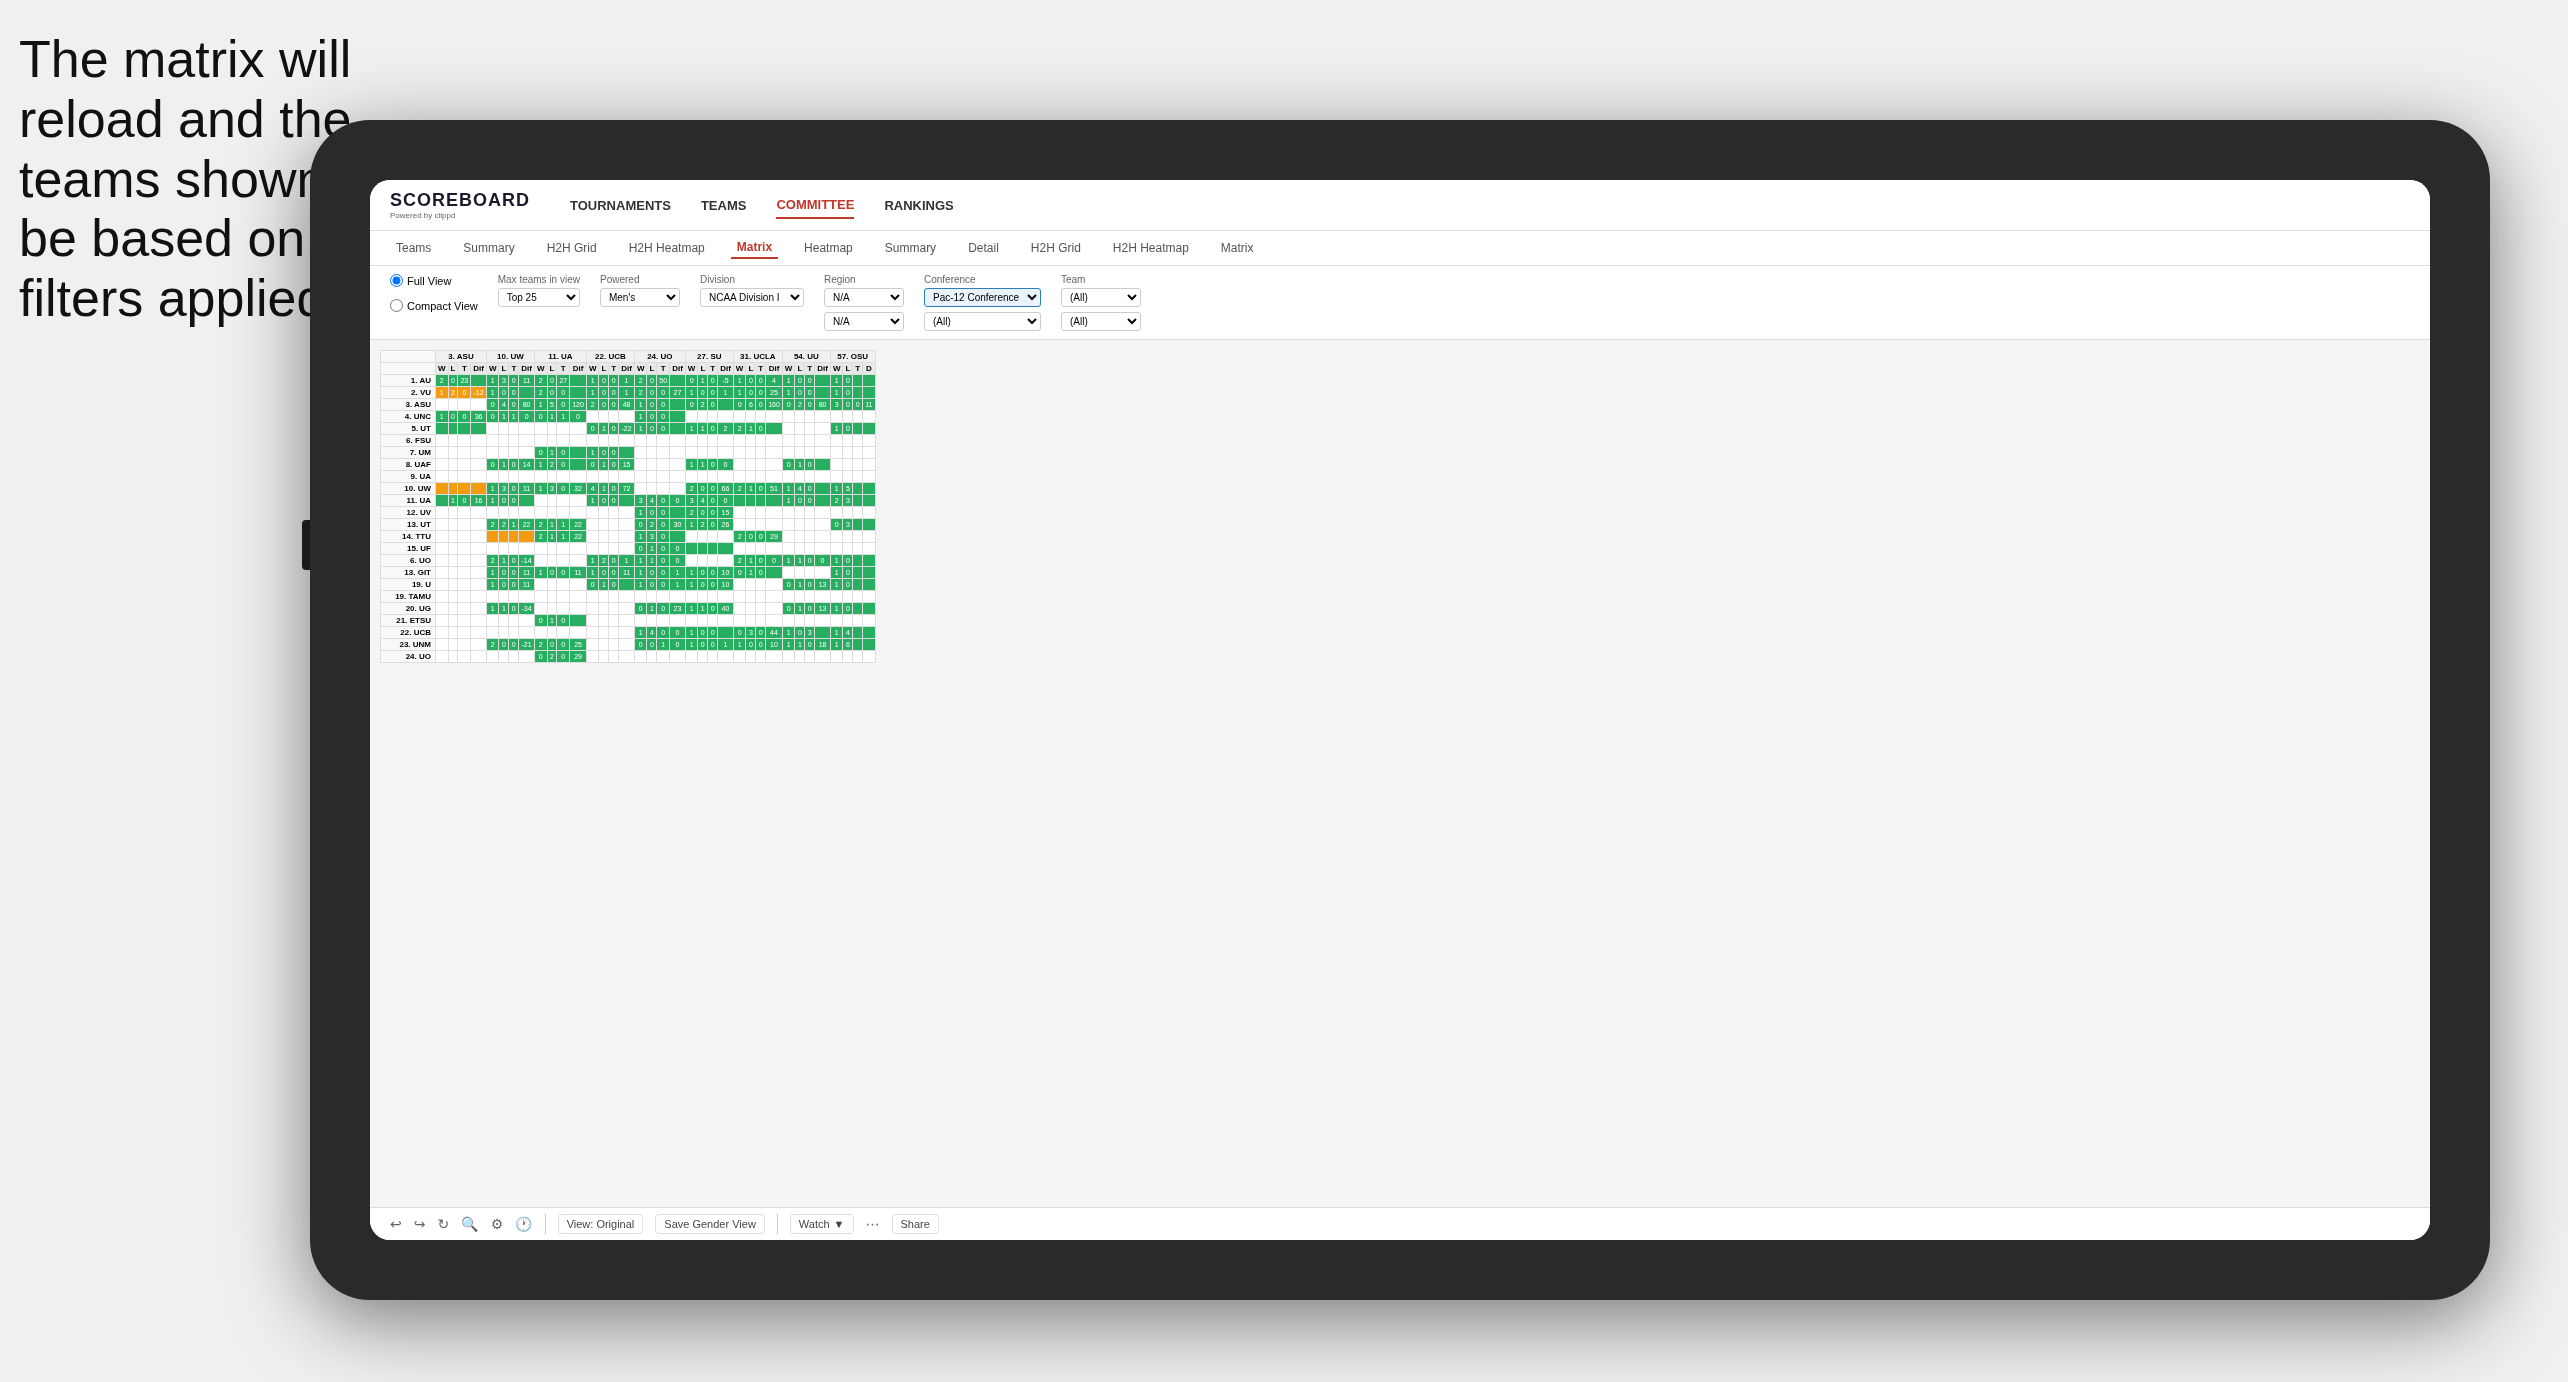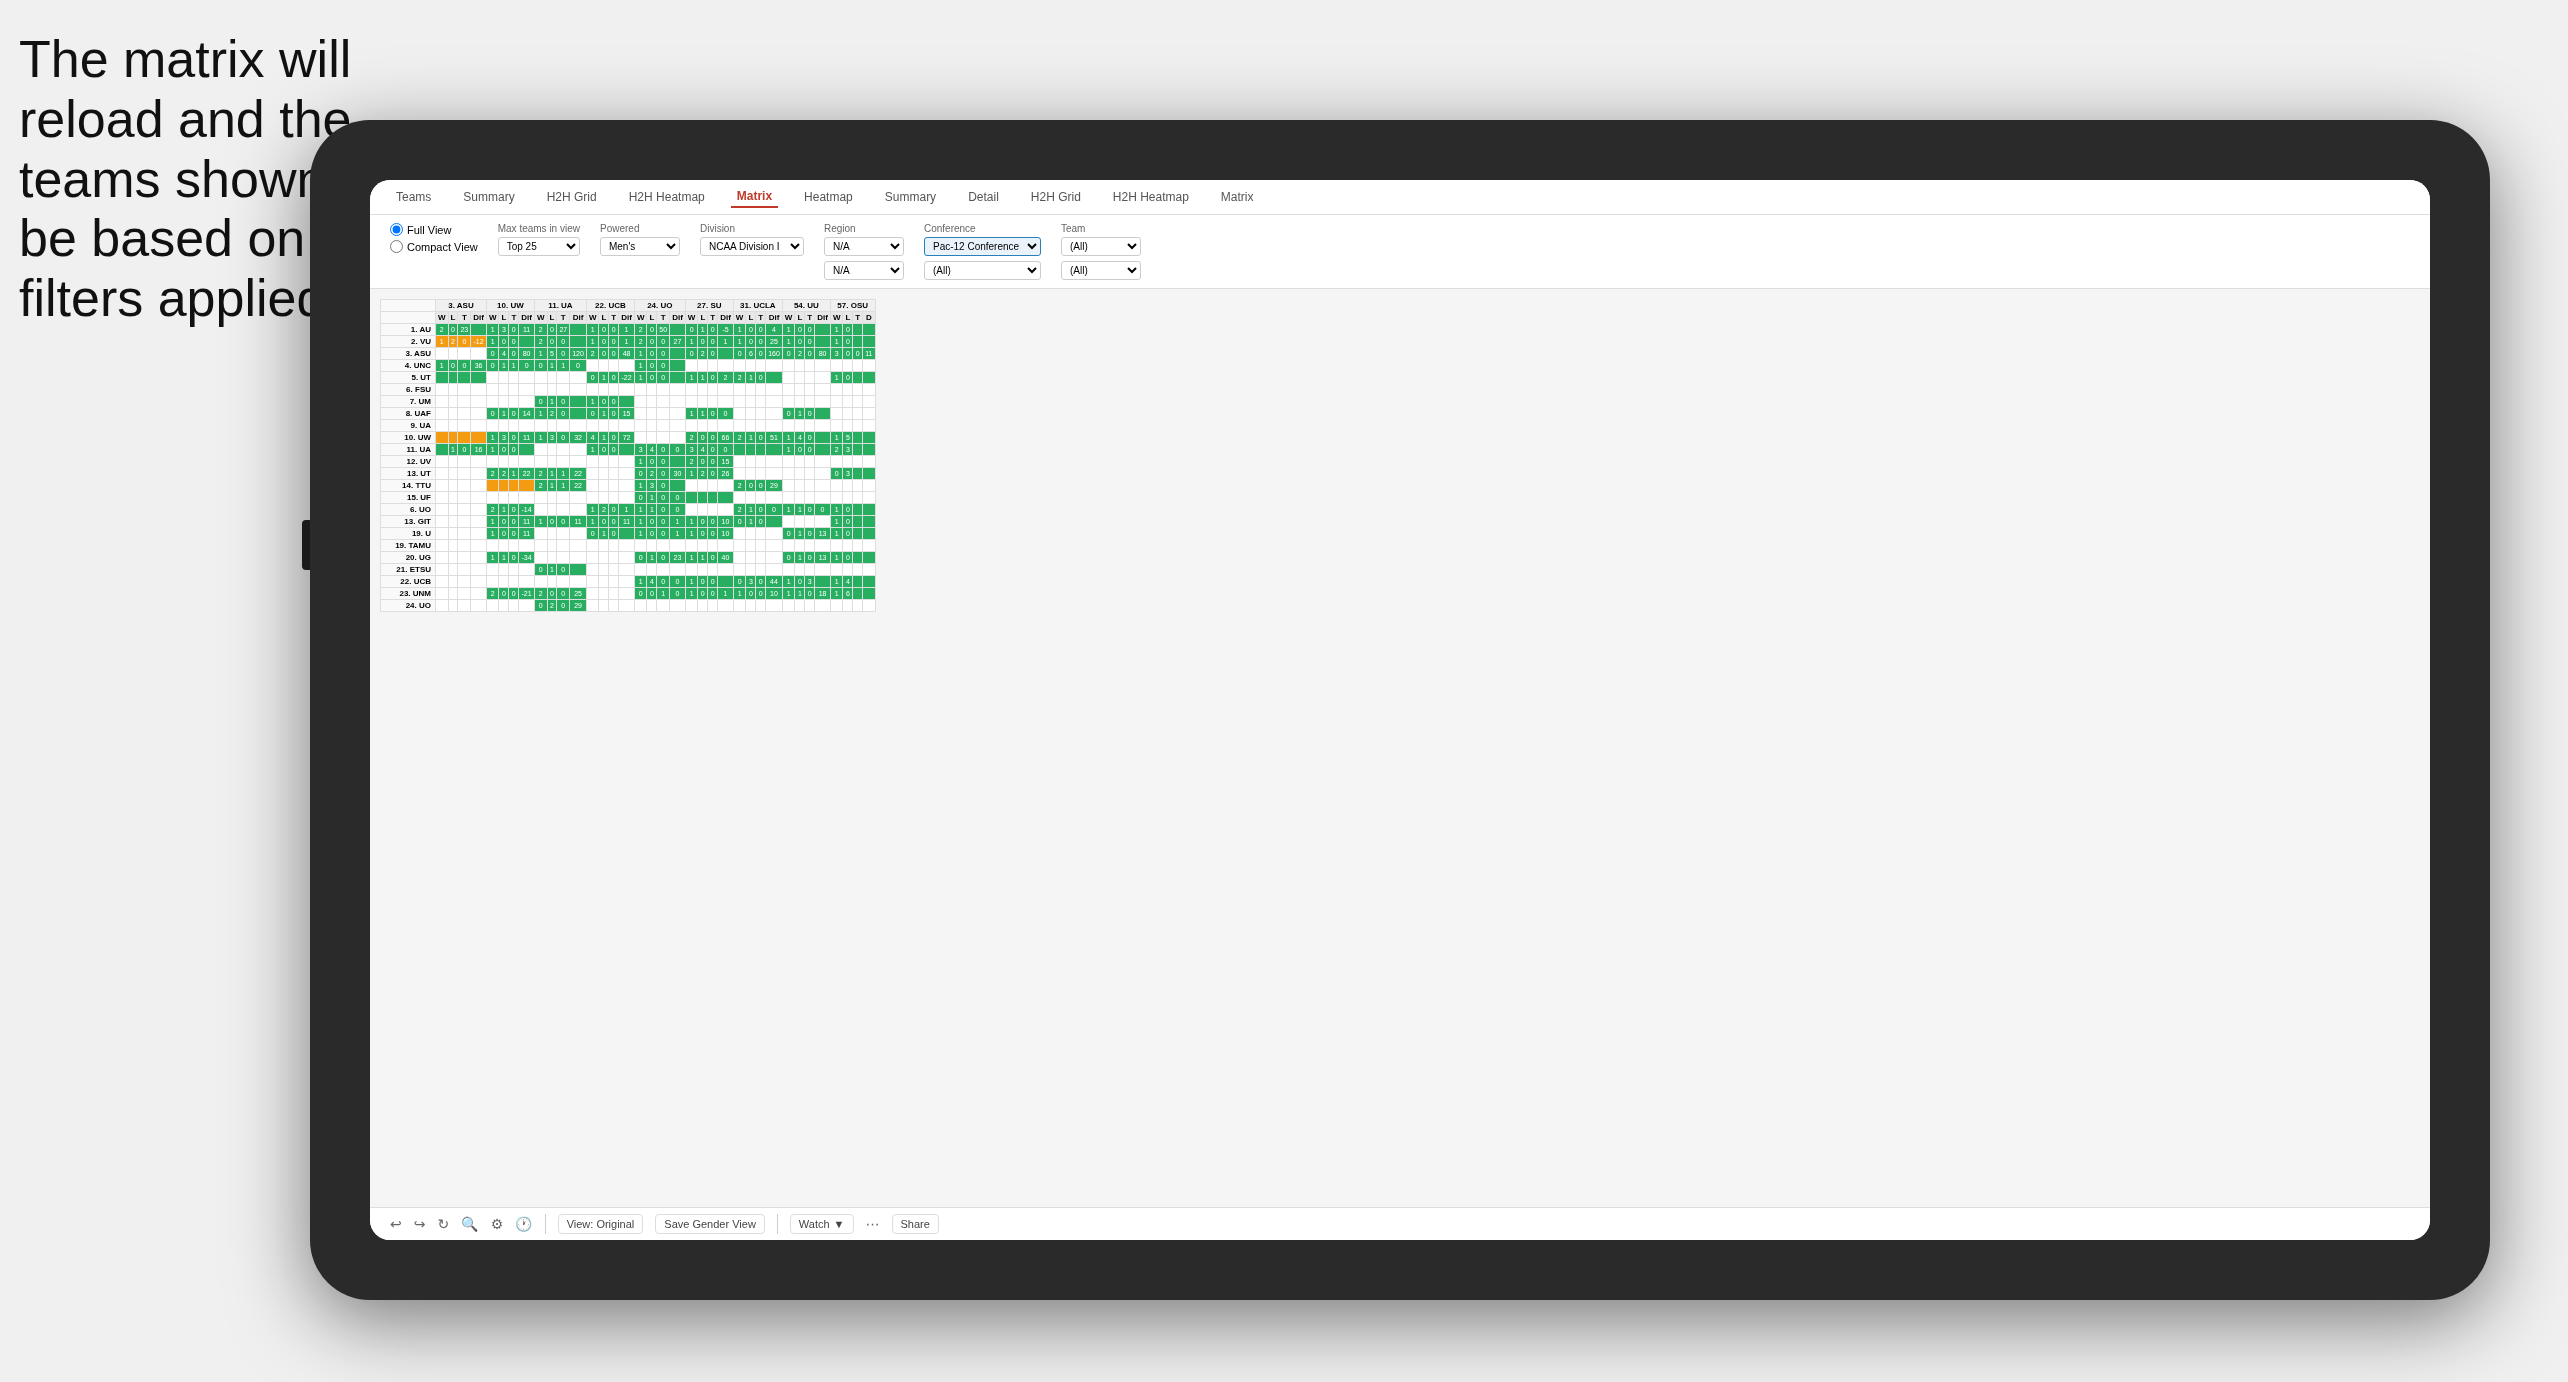--- a/index.html
+++ b/index.html
@@ -142,21 +142,21 @@
       padding: 8px 20px;
       border-bottom: 1px solid #ddd;
       background: #fff;
       flex-shrink: 0;
       gap: 20px;
     }
 
     .filter-radio-group {
       display: flex;
       flex-direction: column;
-      gap: 4px;
+      gap: 12px;
       font-size: 11px;
     }
 
     .filter-radio-item {
       display: flex;
       align-items: center;
       gap: 4px;
       font-size: 11px;
     }
 
@@ -292,20 +292,32 @@
     </defs>
     <path d="M 50 20 C 150 20, 300 100, 370 180" stroke="#e74c3c" stroke-width="3" fill="none" marker-end="url(#arrowhead)"></path>
   </svg>
 </div>
 
 <div class="tablet-frame">
   <div class="tablet-side-btn"></div>
 
   <div class="tablet-screen">
 
+    <div class="nav-bar">
+      <div class="logo-area">
+        <span class="logo-title">SCOREBOARD</span>
+        <span class="logo-subtitle">Powered by clippd</span>
+      </div>
+      <div class="nav-items">
+        <span class="nav-item">TOURNAMENTS</span>
+        <span class="nav-item">TEAMS</span>
+        <span class="nav-item active">COMMITTEE</span>
+        <span class="nav-item">RANKINGS</span>
+      </div>
+    </div>
 
     <div class="sub-nav">
       <span class="sub-nav-item">Teams</span>
       <span class="sub-nav-item">Summary</span>
       <span class="sub-nav-item">H2H Grid</span>
       <span class="sub-nav-item">H2H Heatmap</span>
       <span class="sub-nav-item active">Matrix</span>
       <span class="sub-nav-item">Heatmap</span>
       <span class="sub-nav-item">Summary</span>
       <span class="sub-nav-item">Detail</span>

